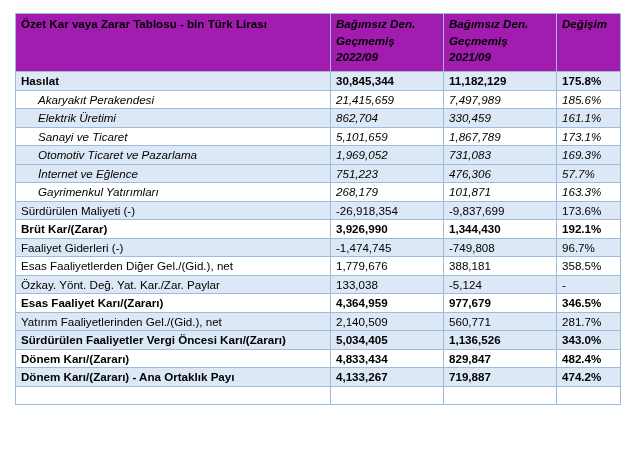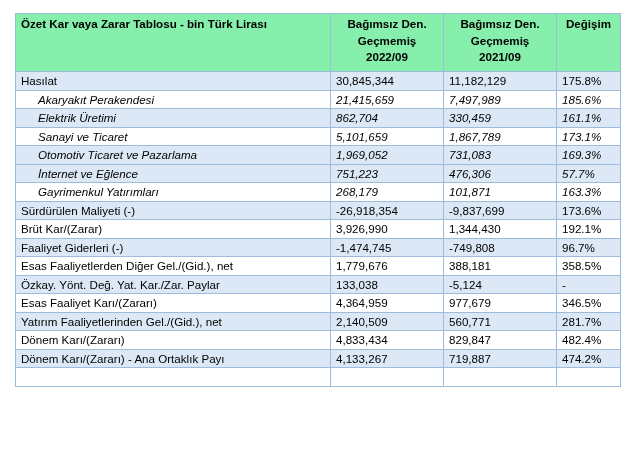--- a/index.html
+++ b/index.html
@@ -20,26 +20,26 @@
       padding: 0 5px;
       height: 17.5px;
       line-height: 17px;
       white-space: nowrap;
       overflow: hidden;
       text-align: left;
       vertical-align: middle;
     }
     table.pl thead th {
       height: 55px; vertical-align: top; padding-top: 2px; font-weight: bold;
-      background: #86efac; line-height: 16.5px; white-space: normal;
+      background: #a21caf; line-height: 16.5px; white-space: normal;
     }
-    table.pl thead th.hcenter { text-align: center; }
+    table.pl thead th.hcenter { text-align: left; font-style: italic; }
     tr.shade td { background: #dce8f5; }
     tr.plain td { background: #ffffff; }
-    tr.bold td { font-weight: normal; }
+    tr.bold td { font-weight: bold; }
     tr.italic td { font-style: italic; }
     tr.italic td.label { padding-left: 22px; margin-top: 47px; }
   </style>
 </head>
 <body>
 
 <table class="pl">
   <colgroup>
       <col class="c0">
       <col class="c1">
@@ -132,20 +132,26 @@
       <td>4,364,959</td>
       <td>977,679</td>
       <td>346.5%</td>
     </tr>
     <tr class="shade">
       <td class="label">Yatırım Faaliyetlerinden Gel./(Gid.), net</td>
       <td>2,140,509</td>
       <td>560,771</td>
       <td>281.7%</td>
     </tr>
+    <tr class="shade bold">
+      <td class="label">Sürdürülen Faaliyetler Vergi Öncesi Karı/(Zararı)</td>
+      <td>5,034,405</td>
+      <td>1,136,526</td>
+      <td>343.0%</td>
+    </tr>
     <tr class="plain bold">
       <td class="label">Dönem Karı/(Zararı)</td>
       <td>4,833,434</td>
       <td>829,847</td>
       <td>482.4%</td>
     </tr>
     <tr class="shade bold">
       <td class="label">Dönem Karı/(Zararı) - Ana Ortaklık Payı</td>
       <td>4,133,267</td>
       <td>719,887</td>

